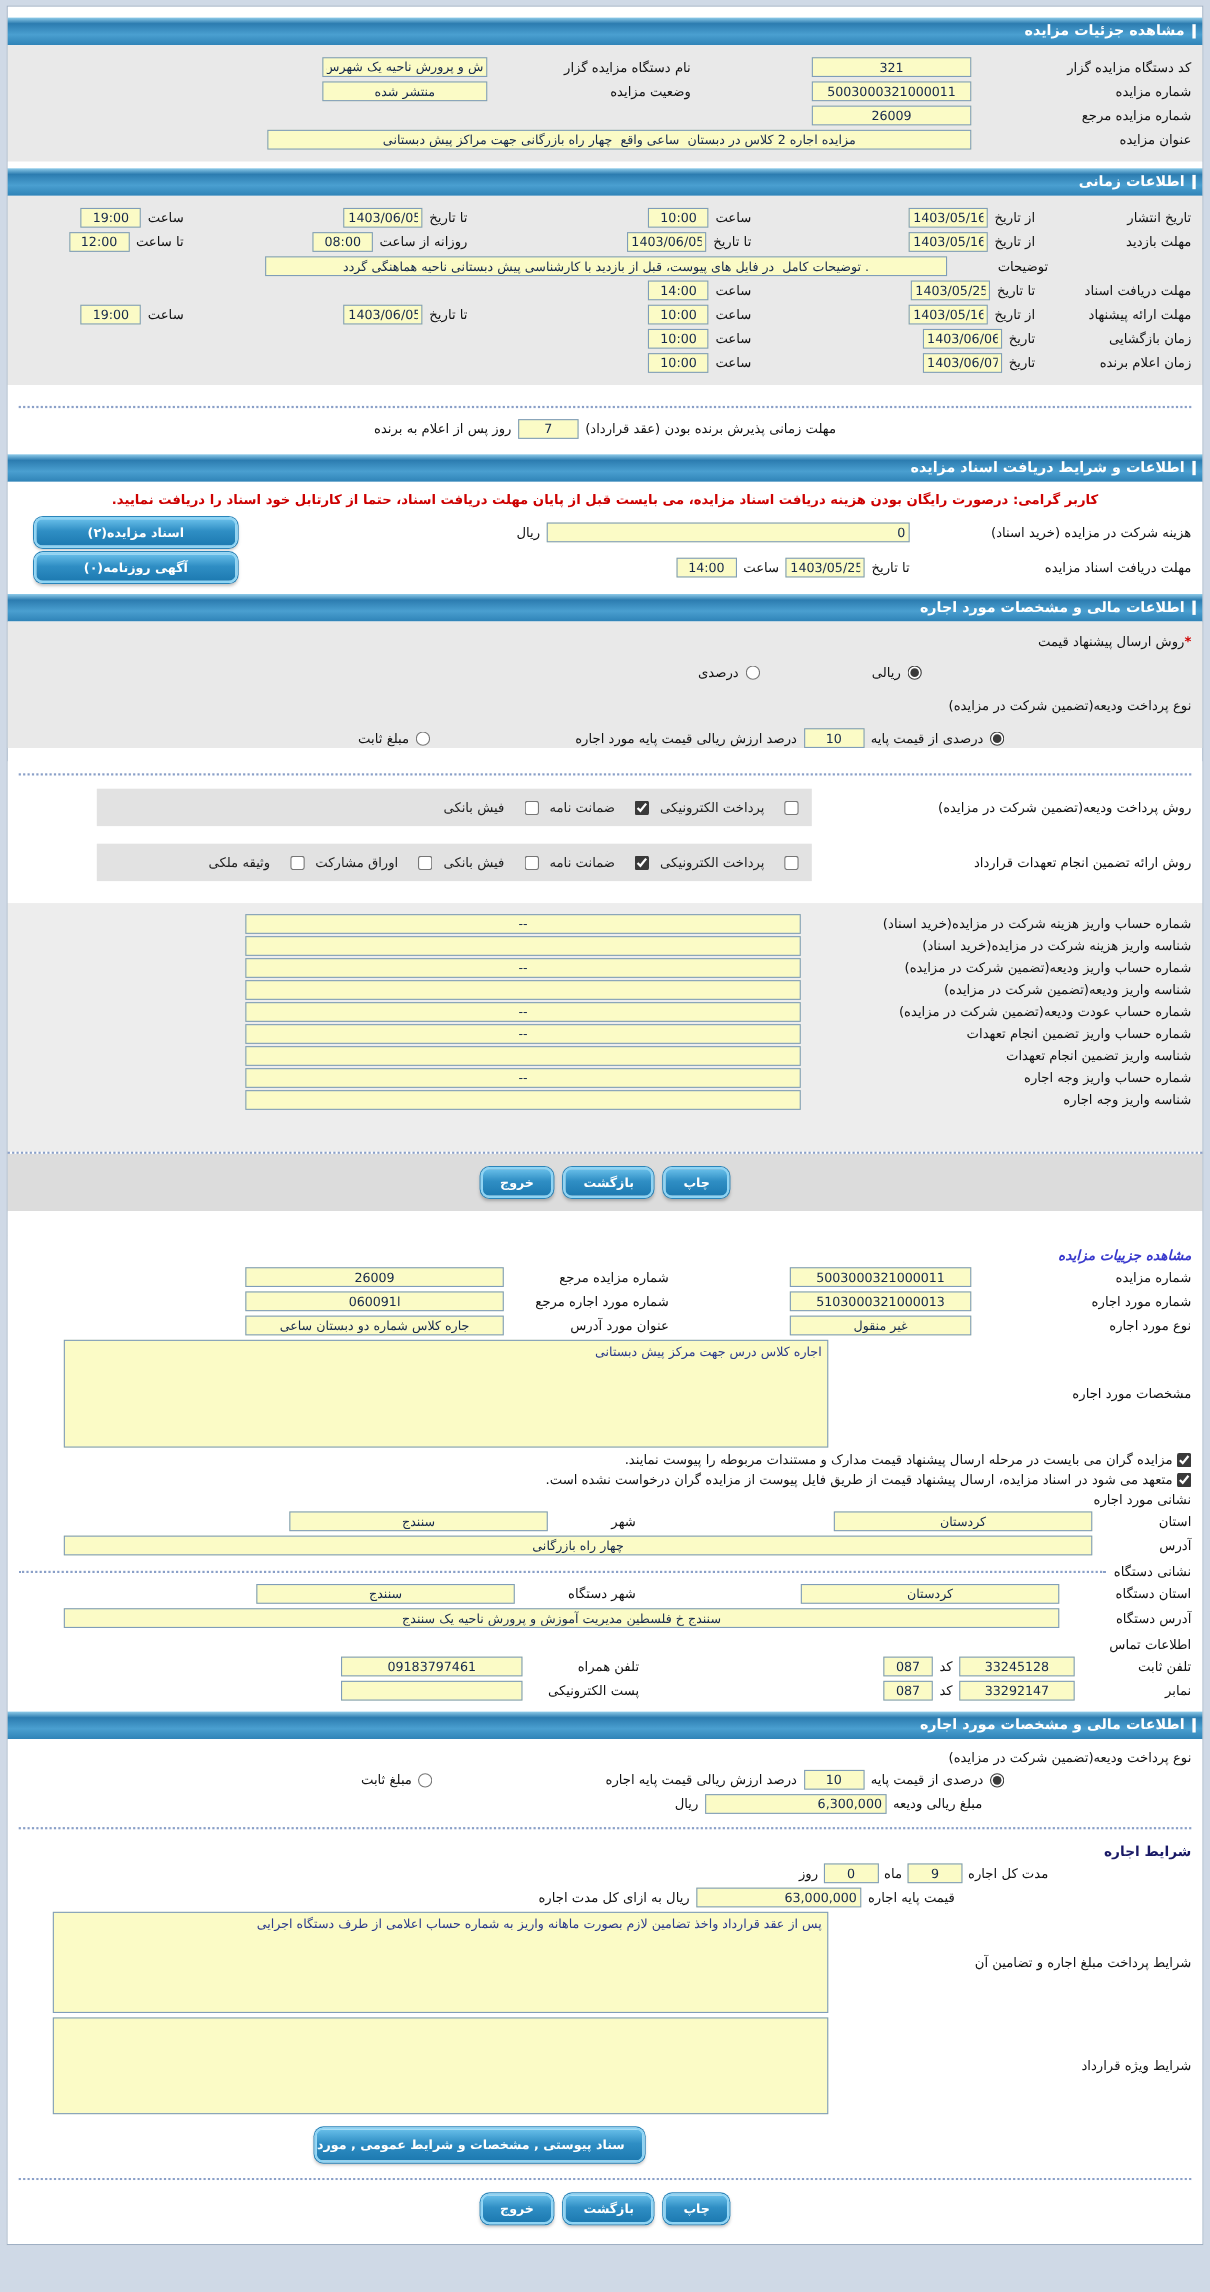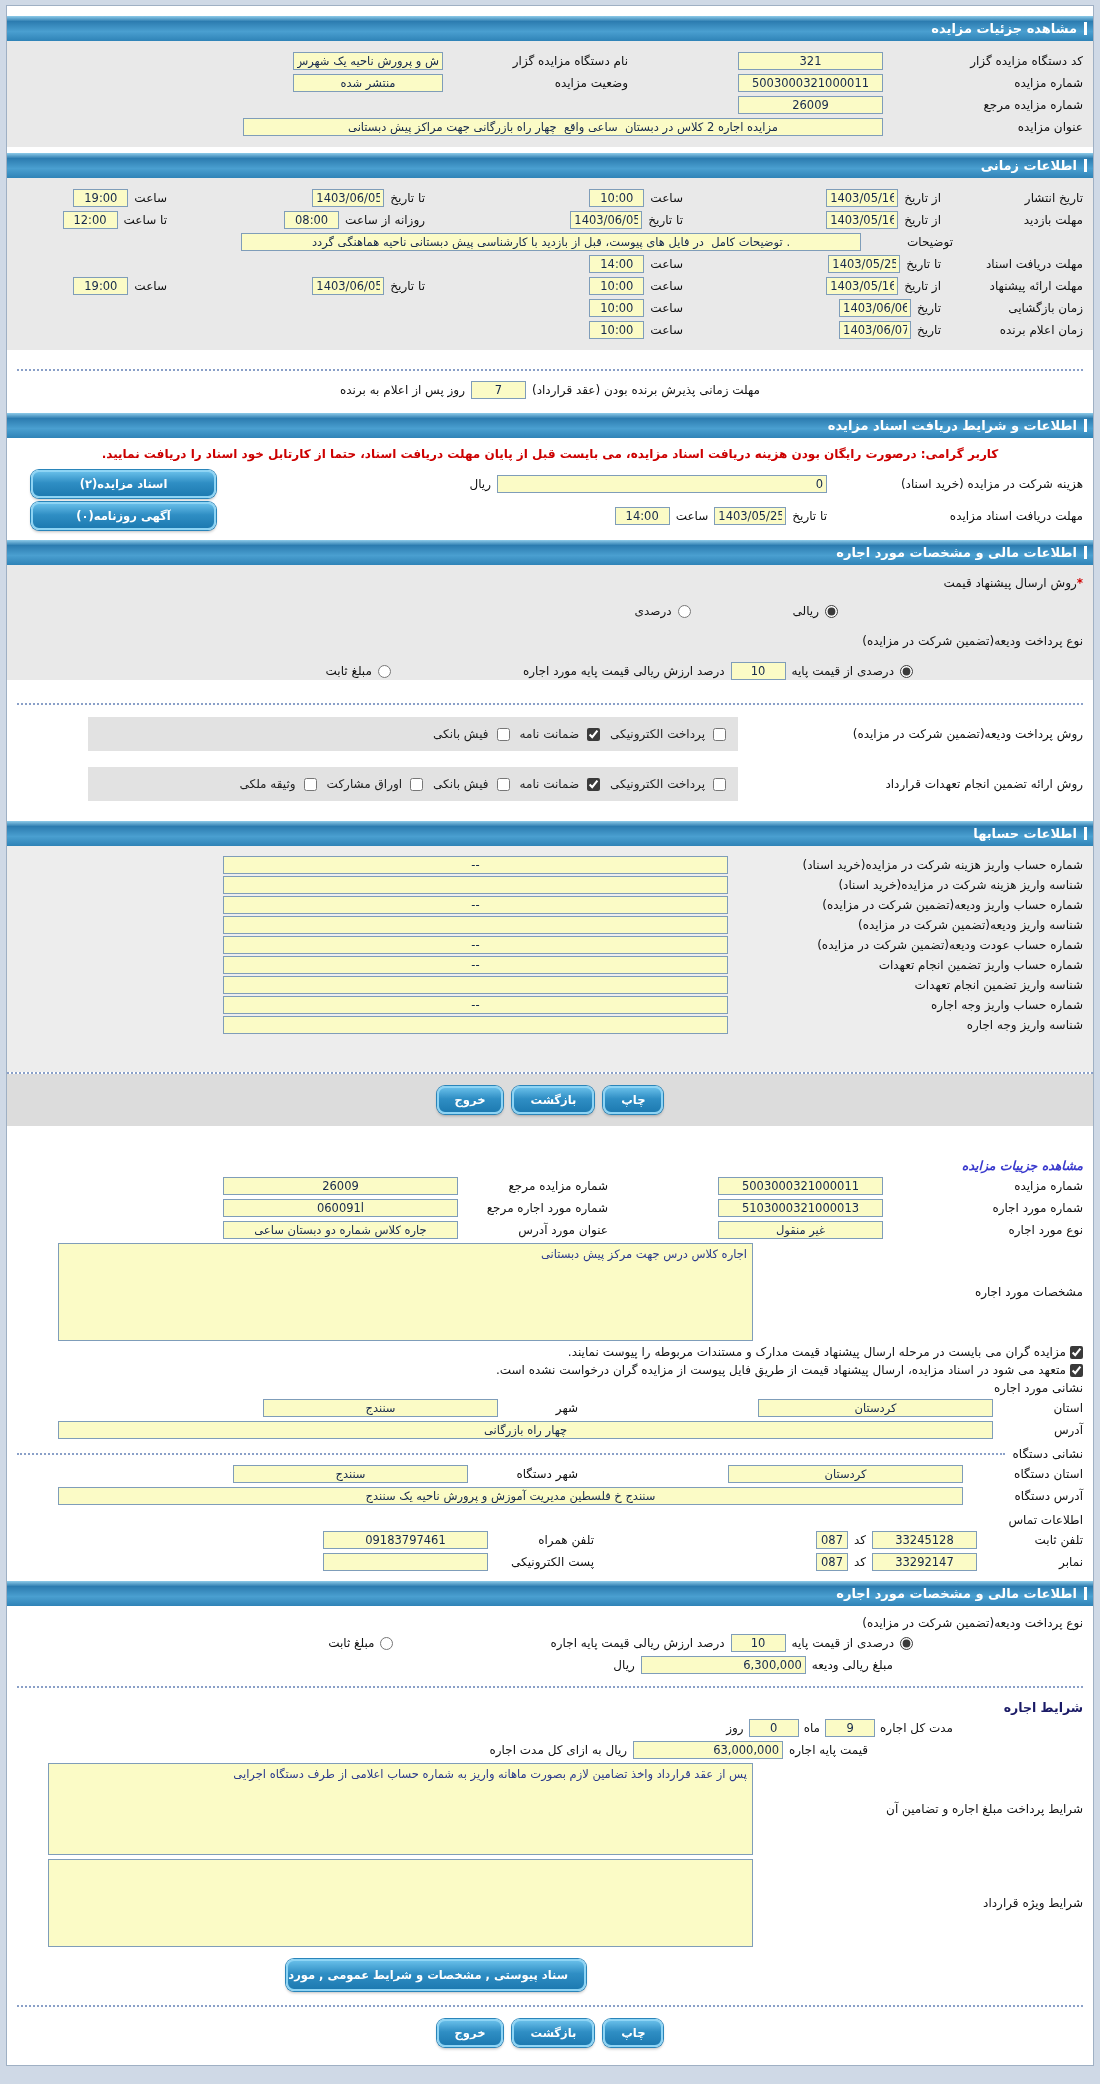--- a/index.html
+++ b/index.html
@@ -25,40 +25,40 @@
   .frow { display:flex; align-items:center; margin:4px 0; }
   .lbl { color:#111; white-space:nowrap; }
   .inp {
     background:#fbfbc6; border:1px solid #7f9db9; height:18px;
     font-family:inherit; font-size:11.5px; text-align:center;
     color:#15284b; direction:ltr; padding:0 3px;
   }
   .fa { direction:rtl; }
   .tr { text-align:right; }
   textarea.inp { height:auto; resize:none; direction:rtl; text-align:right; color:#2b3a8c; padding:3px 5px; }
-  .w45{width:32px}.w50{width:50px}.w55{width:55px}.w92{width:72px}.w105{width:105px}
+  .w45{width:45px}.w50{width:50px}.w55{width:55px}.w92{width:72px}.w105{width:105px}
   .w145{width:145px}.w150{width:150px}.w165{width:165px}.w235{width:235px}.w330{width:330px}
   .w505{width:505px}.w620{width:620px}.w640{width:640px}.w695{width:695px}.w705{width:705px}
   .lw200{width:200px}.lw185{width:185px}.lw150{width:150px}.lw330{width:330px;}
   .sp90{width:90px}.sp110{width:110px}
   .tl { width:142px; }
   .tc { width:258px; display:flex; align-items:center; gap:6px; }
   .tc2 { display:flex; align-items:center; gap:6px; }
   .btn {
     background:linear-gradient(180deg,#66bde8 0%,#2f8ec4 45%,#1d7ab1 100%);
     border:2px solid #8ed4f4; border-radius:8px; color:#fff; font-weight:700;
     font-size:11.5px; font-family:inherit; padding:5px 16px; cursor:pointer;
     box-shadow:0 0 0 1px #2a85ba, 0 2px 3px rgba(0,0,0,.25); white-space:nowrap;
   }
   .dots { border-top:2px dotted #8aa0c8; margin:5px 0; }
   .warning { color:#cc0000; font-weight:700; text-align:center; font-size:12px; padding:3px 0 5px; }
   .star { color:#d00000; font-weight:700; }
   .bluelink { color:#3a3acd; font-style:italic; font-weight:700; text-decoration:none; font-size:12.5px; }
   .grpbox { background:#e2e2e2; padding:10px 12px; display:flex; align-items:center; flex-wrap:wrap; gap:4px 10px; width:650px; }
-  .ckitem { display:flex; align-items:center; gap:8px; white-space:nowrap; }
+  .ckitem { display:flex; align-items:center; gap:18px; white-space:nowrap; }
   .strip { background:#dcdcdc; padding:12px 0; display:flex; justify-content:center; gap:9px; }
   .termtitle { color:#1a1a66; font-weight:700; font-size:12.5px; }
   .center { justify-content:center; }
   input[type=checkbox],input[type=radio]{ width:13px;height:13px; accent-color:#3a3a3a; }
 </style>
 </head>
 <body>
 
 <div class="page">
 
@@ -293,24 +293,20 @@
             <span>اوراق مشارکت</span>
           </label>
         <label class="ckitem">
             <input type="checkbox" style="">
             <span>وثیقه ملکی</span>
           </label>
       </div>
     </div>
   </div>
 
-  <div class="hbar">
-    <span class="tick"></span>
-    <span>اطلاعات حسابها</span>
-  </div>
   <div class="epanel">
     <div class="frow" style="margin:2px 0">
         <span class="lbl" style="width:355px">شماره حساب واریز هزینه شرکت در مزایده(خرید اسناد)</span>
         <input class="inp w505" readonly="" value="--" style="">
       </div>
     <div class="frow" style="margin:2px 0">
         <span class="lbl" style="width:355px">شناسه واریز هزینه شرکت در مزایده(خرید اسناد)</span>
         <input class="inp w505" readonly="" value="" style="">
       </div>
     <div class="frow" style="margin:2px 0">

